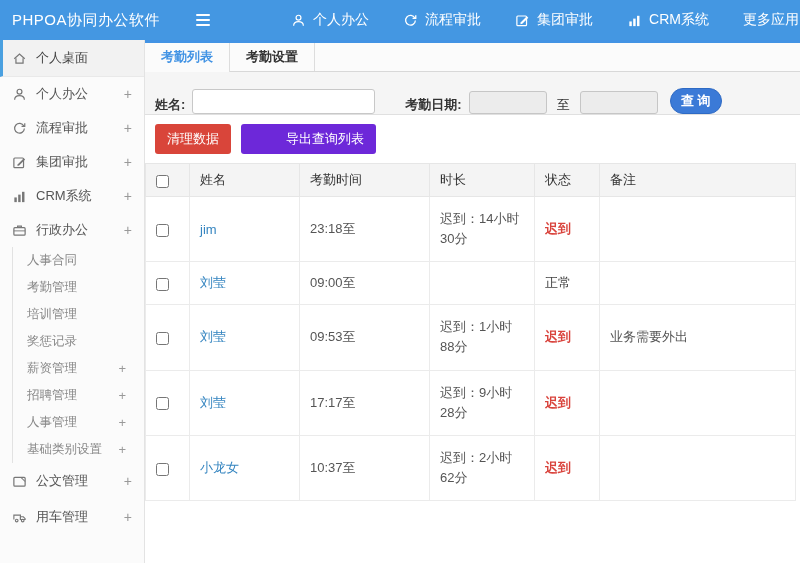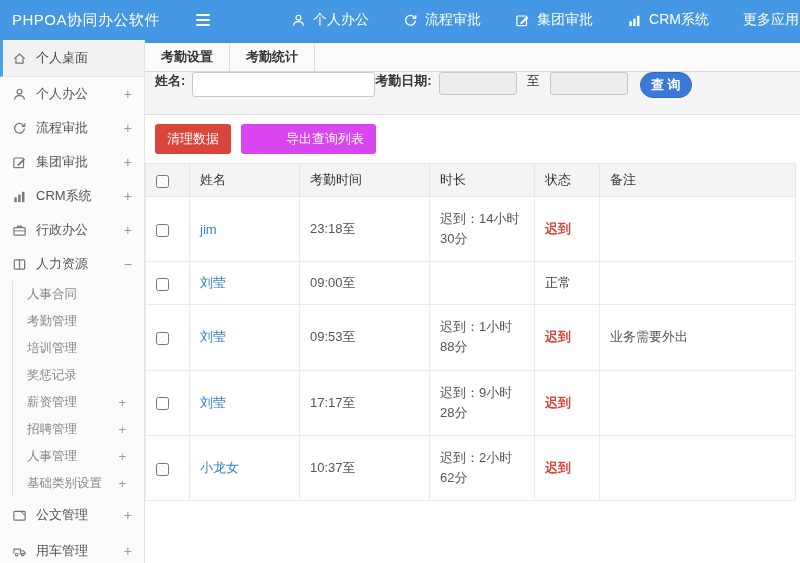--- a/index.html
+++ b/index.html
@@ -26,31 +26,31 @@
   .side-item.active { background: #f2f2f2; border-left-color: #4aa0e0; border-bottom: 1px solid #e9e9e9; color: #444; height: 37px; }
   .side-item.bottom { height: 36px; }
   .submenu { margin-left: 12px; border-left: 1px solid #e2e2e2; }
   .submenu-item { height: 27px; display: flex; align-items: center; padding: 0 18px 0 14px; font-size: 12.5px; color: #888; cursor: pointer; }
   .submenu-item .expand { margin-left: auto; color: #999; font-size: 13px; }
   
   .content { flex: 1; min-width: 0; display: flex; flex-direction: column; border-top: 3px solid #4293e4; background: #fff; }
   .tabs { display: flex; background: #fbfbfb; border-bottom: 1px solid #d8d8d8; height: 29px; flex: none; }
   .tab { width: 85px; text-align: center; line-height: 28px; font-size: 13px; font-weight: bold; color: #333; border-right: 1px solid #ddd; cursor: pointer; }
   .tab.active { color: #4293e4; background: #fbfbfb; height: 30px; margin-bottom: -1px; }
-  .search-bar { height: 43px; background: #f5f5f5; border-bottom: 1px solid #e0e0e0; display: flex; align-items: flex-start; padding: 0 10px; flex: none; }
+  .search-bar { height: 43px; background: #f5f5f5; border-bottom: 1px solid #e0e0e0; display: flex; align-items: flex-end; padding: 0 10px; flex: none; }
   .search-label { font-size: 13px; font-weight: bold; color: #333; margin-right: 7px; white-space: nowrap; }
-  .date-label { }
+  .date-label { margin-left: 30px; }
   .input-name { width: 183px; height: 25px; border: 1px solid #c8c8c8; border-radius: 3px; background: #fff; padding: 0 6px; font-size: 13px; }
   .input-date { width: 78px; height: 23px; border: 1px solid #c6c6c6; border-radius: 3px; background: #ececec; padding: 0 5px; font-size: 12px; }
   .to-label { font-size: 13px; color: #333; margin: 0 10px; }
   .btn-search { margin-left: 12px; width: 52px; height: 26px; background: #3b7ad7; border: 1px solid #2e6ac4; border-radius: 13px; color: #fff; font-size: 13px; font-weight: bold; cursor: pointer; }
   .actions { padding: 9px 10px; display: flex; gap: 10px; background: #fff; flex: none; }
   .btn { border: none; border-radius: 3px; color: #fff; font-size: 13px; padding: 6px 12px; cursor: pointer; white-space: nowrap; }
   .btn-danger { background: #d9453a; }
-  .btn-info { background: #d946ef; padding-left: 45px; }
+  .btn-info { background: #6d28d9; padding-left: 45px; }
   .table-wrap { flex: 1; overflow: hidden; padding-right: 4px; }
   table { width: 100%; border-collapse: collapse; table-layout: fixed; }
   thead th { background: #f4f4f4; border: 1px solid #e6e6e6; font-size: 13px; font-weight: normal; color: #333; text-align: left; padding: 7px 10px; }
   tbody td { border: 1px solid #ebebeb; font-size: 13px; color: #555; padding: 12px 10px; vertical-align: middle; background: #fff; }
   input[type="checkbox"] { width: 13px; height: 13px; cursor: pointer; vertical-align: middle; }
   .name-link { color: #3585c0; cursor: pointer; text-decoration: none; }
   .duration div { line-height: 1.55; }
   .status { font-size: 13px; }
   .status.late { color: #d9433c; font-weight: bold; }
   .status.normal { color: #444; }
@@ -148,28 +148,20 @@
     </div>
     <div class="side-item">
       <svg viewBox="0 0 16 16">
           <rect x="2" y="5" width="12" height="8" rx="1" fill="none" stroke="currentColor" stroke-width="1.3"></rect>
           <path d="M6 5V3.4h4V5" fill="none" stroke="currentColor" stroke-width="1.3"></path>
           <path d="M2 8.4h12" stroke="currentColor" stroke-width="1"></path>
         </svg>
       <span>行政办公</span>
       <span class="expand">+</span>
     </div>
-    <div class="side-item">
-      <svg viewBox="0 0 16 16">
-          <rect x="2.5" y="3" width="11" height="10" rx="1" fill="none" stroke="currentColor" stroke-width="1.3"></rect>
-          <path d="M8 3v10" stroke="currentColor" stroke-width="1.3"></path>
-        </svg>
-      <span>人力资源</span>
-      <span class="expand">−</span>
-    </div>
 
     <div class="submenu">
       <div class="submenu-item">
         <span>人事合同</span>
         <span class="expand"></span>
       </div>
       <div class="submenu-item">
         <span>考勤管理</span>
         <span class="expand"></span>
       </div>
@@ -215,22 +207,22 @@
           <circle cx="11.4" cy="11.3" r="1.4" fill="none" stroke="currentColor" stroke-width="1.2"></circle>
         </svg>
       <span>用车管理</span>
       <span class="expand">+</span>
     </div>
   </div>
 
   <div class="content">
 
     <div class="tabs">
+      <div class="tab active">考勤列表</div>
       <div class="tab">考勤设置</div>
-      <div class="tab">考勤统计</div>
     </div>
 
     <div class="search-bar">
       <span class="search-label">姓名:</span>
       <input class="input-name" type="text" value="" style="">
       <span class="search-label date-label">考勤日期:</span>
       <input class="input-date" type="text" value="" style="">
       <span class="to-label">至</span>
       <input class="input-date" type="text" value="" style="">
       <button class="btn-search">查 询</button>

